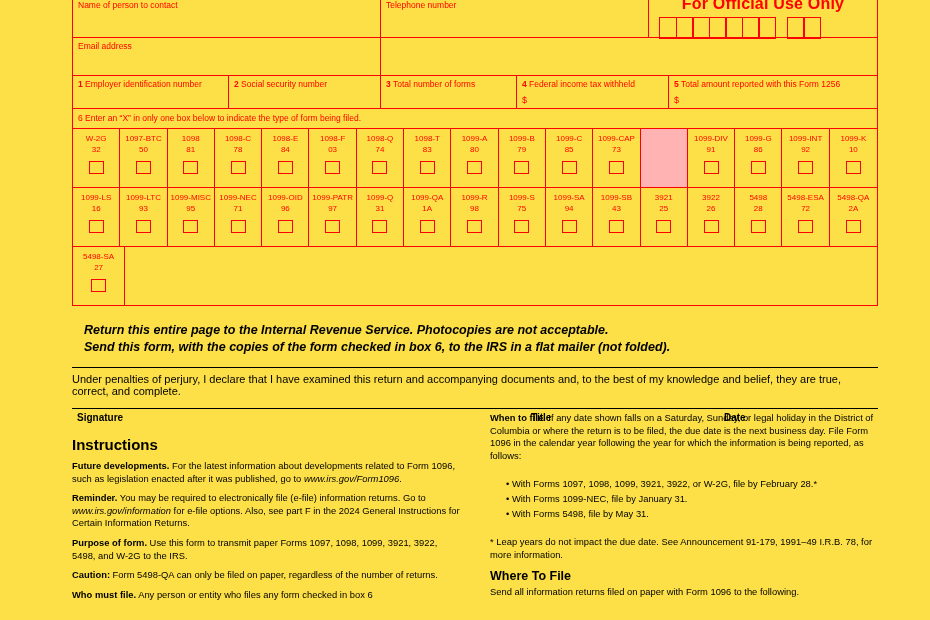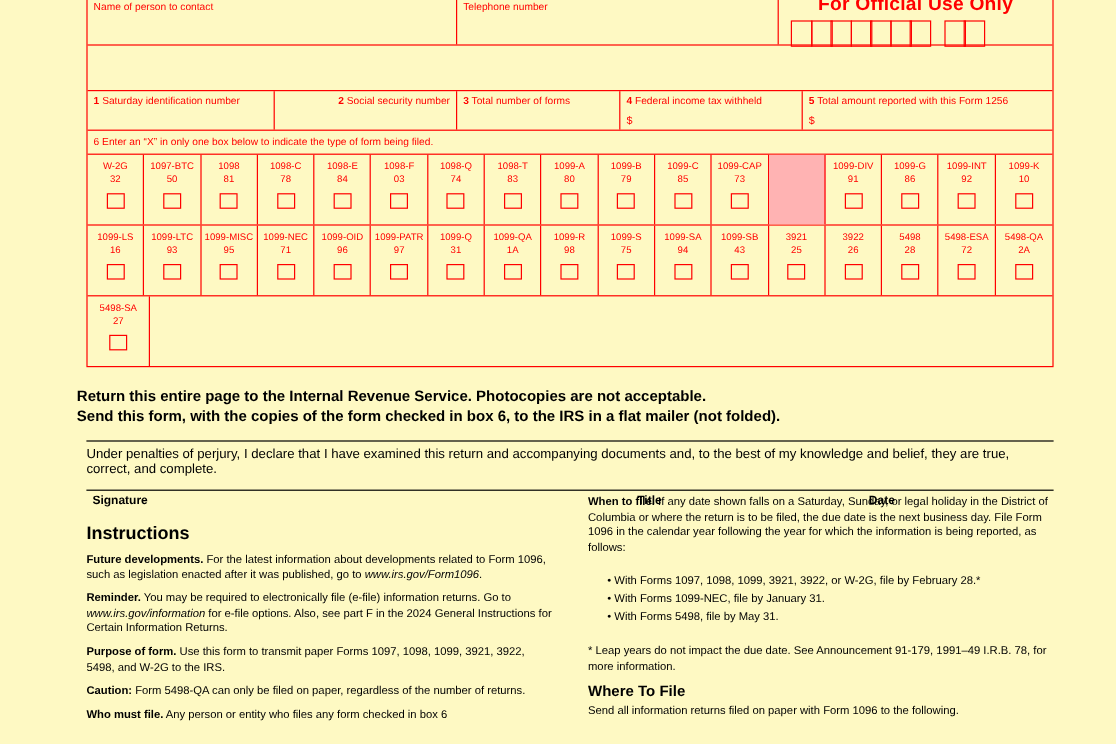--- a/index.html
+++ b/index.html
@@ -12,21 +12,21 @@
     height: 620px;
     font-family: "Liberation Sans", sans-serif;
     color: #000;
     position: relative;
     overflow: hidden;
   }
   .page {
     position: relative;
     width: 930px;
     height: 620px;
-    background: #fef9c3;
+    background: #fde047;
   }
 
   
   .form-block {
     position: absolute;
     left: 72px;
     top: -4px;
     width: 806px;
     border: 1.5px solid #ff0000;
     box-sizing: border-box;
@@ -94,21 +94,21 @@
   }
 
   
   .row-nums {
     display: flex;
     height: 32px;
     border-bottom: 1.5px solid #ff0000;
     font-size: 8.5px;
   }
   .n1 { width: 156px; border-right: 1.5px solid #ff0000; }
-  .n2 { width: 152px; border-right: 1.5px solid #ff0000; text-align: right; }
+  .n2 { width: 152px; border-right: 1.5px solid #ff0000; }
   .n3 { width: 136px; border-right: 1.5px solid #ff0000; }
   .n4 { width: 152px; border-right: 1.5px solid #ff0000; }
   .n5 { flex: 1; }
   .dollar {
     color: #ff0000;
     font-size: 9px;
     margin-top: 5px;
   }
 
   
@@ -164,26 +164,27 @@
     justify-content: space-between;
   }
   .spacer-cell {
     flex: 1;
     height: 58px;
   }
 
   
   .notice {
     position: absolute;
-    left: 64px;
+    left: 84px;
     top: 322px;
     width: 806px;
     font-size: 12.5px;
     font-weight: bold;
     line-height: 17px;
+    font-style: italic;
   }
   .penalty {
     position: absolute;
     left: 72px;
     top: 367px;
     width: 806px;
     font-size: 11px;
     border-top: 1px solid #000;
     padding-top: 5px;
   }
@@ -278,28 +279,31 @@
           <div class="ob"></div>
           <div class="ob"></div>
           <div class="ob-gap"></div>
           <div class="ob"></div>
           <div class="ob"></div>
         </div>
       </div>
     </div>
 
     <div class="row-email">
+      <div class="cell c-name">
+        <div class="cell-label">Email address</div>
+      </div>
       <div class="cell c-official"></div>
     </div>
 
     <div class="row-nums">
       <div class="cell n1">
         <div class="cell-label">
           <b>1</b>
-          <span>Saturday identification number</span>
+          <span>Employer identification number</span>
         </div>
       </div>
       <div class="cell n2">
         <div class="cell-label">
           <b>2</b>
           <span>Social security number</span>
         </div>
       </div>
       <div class="cell n3">
         <div class="cell-label">

